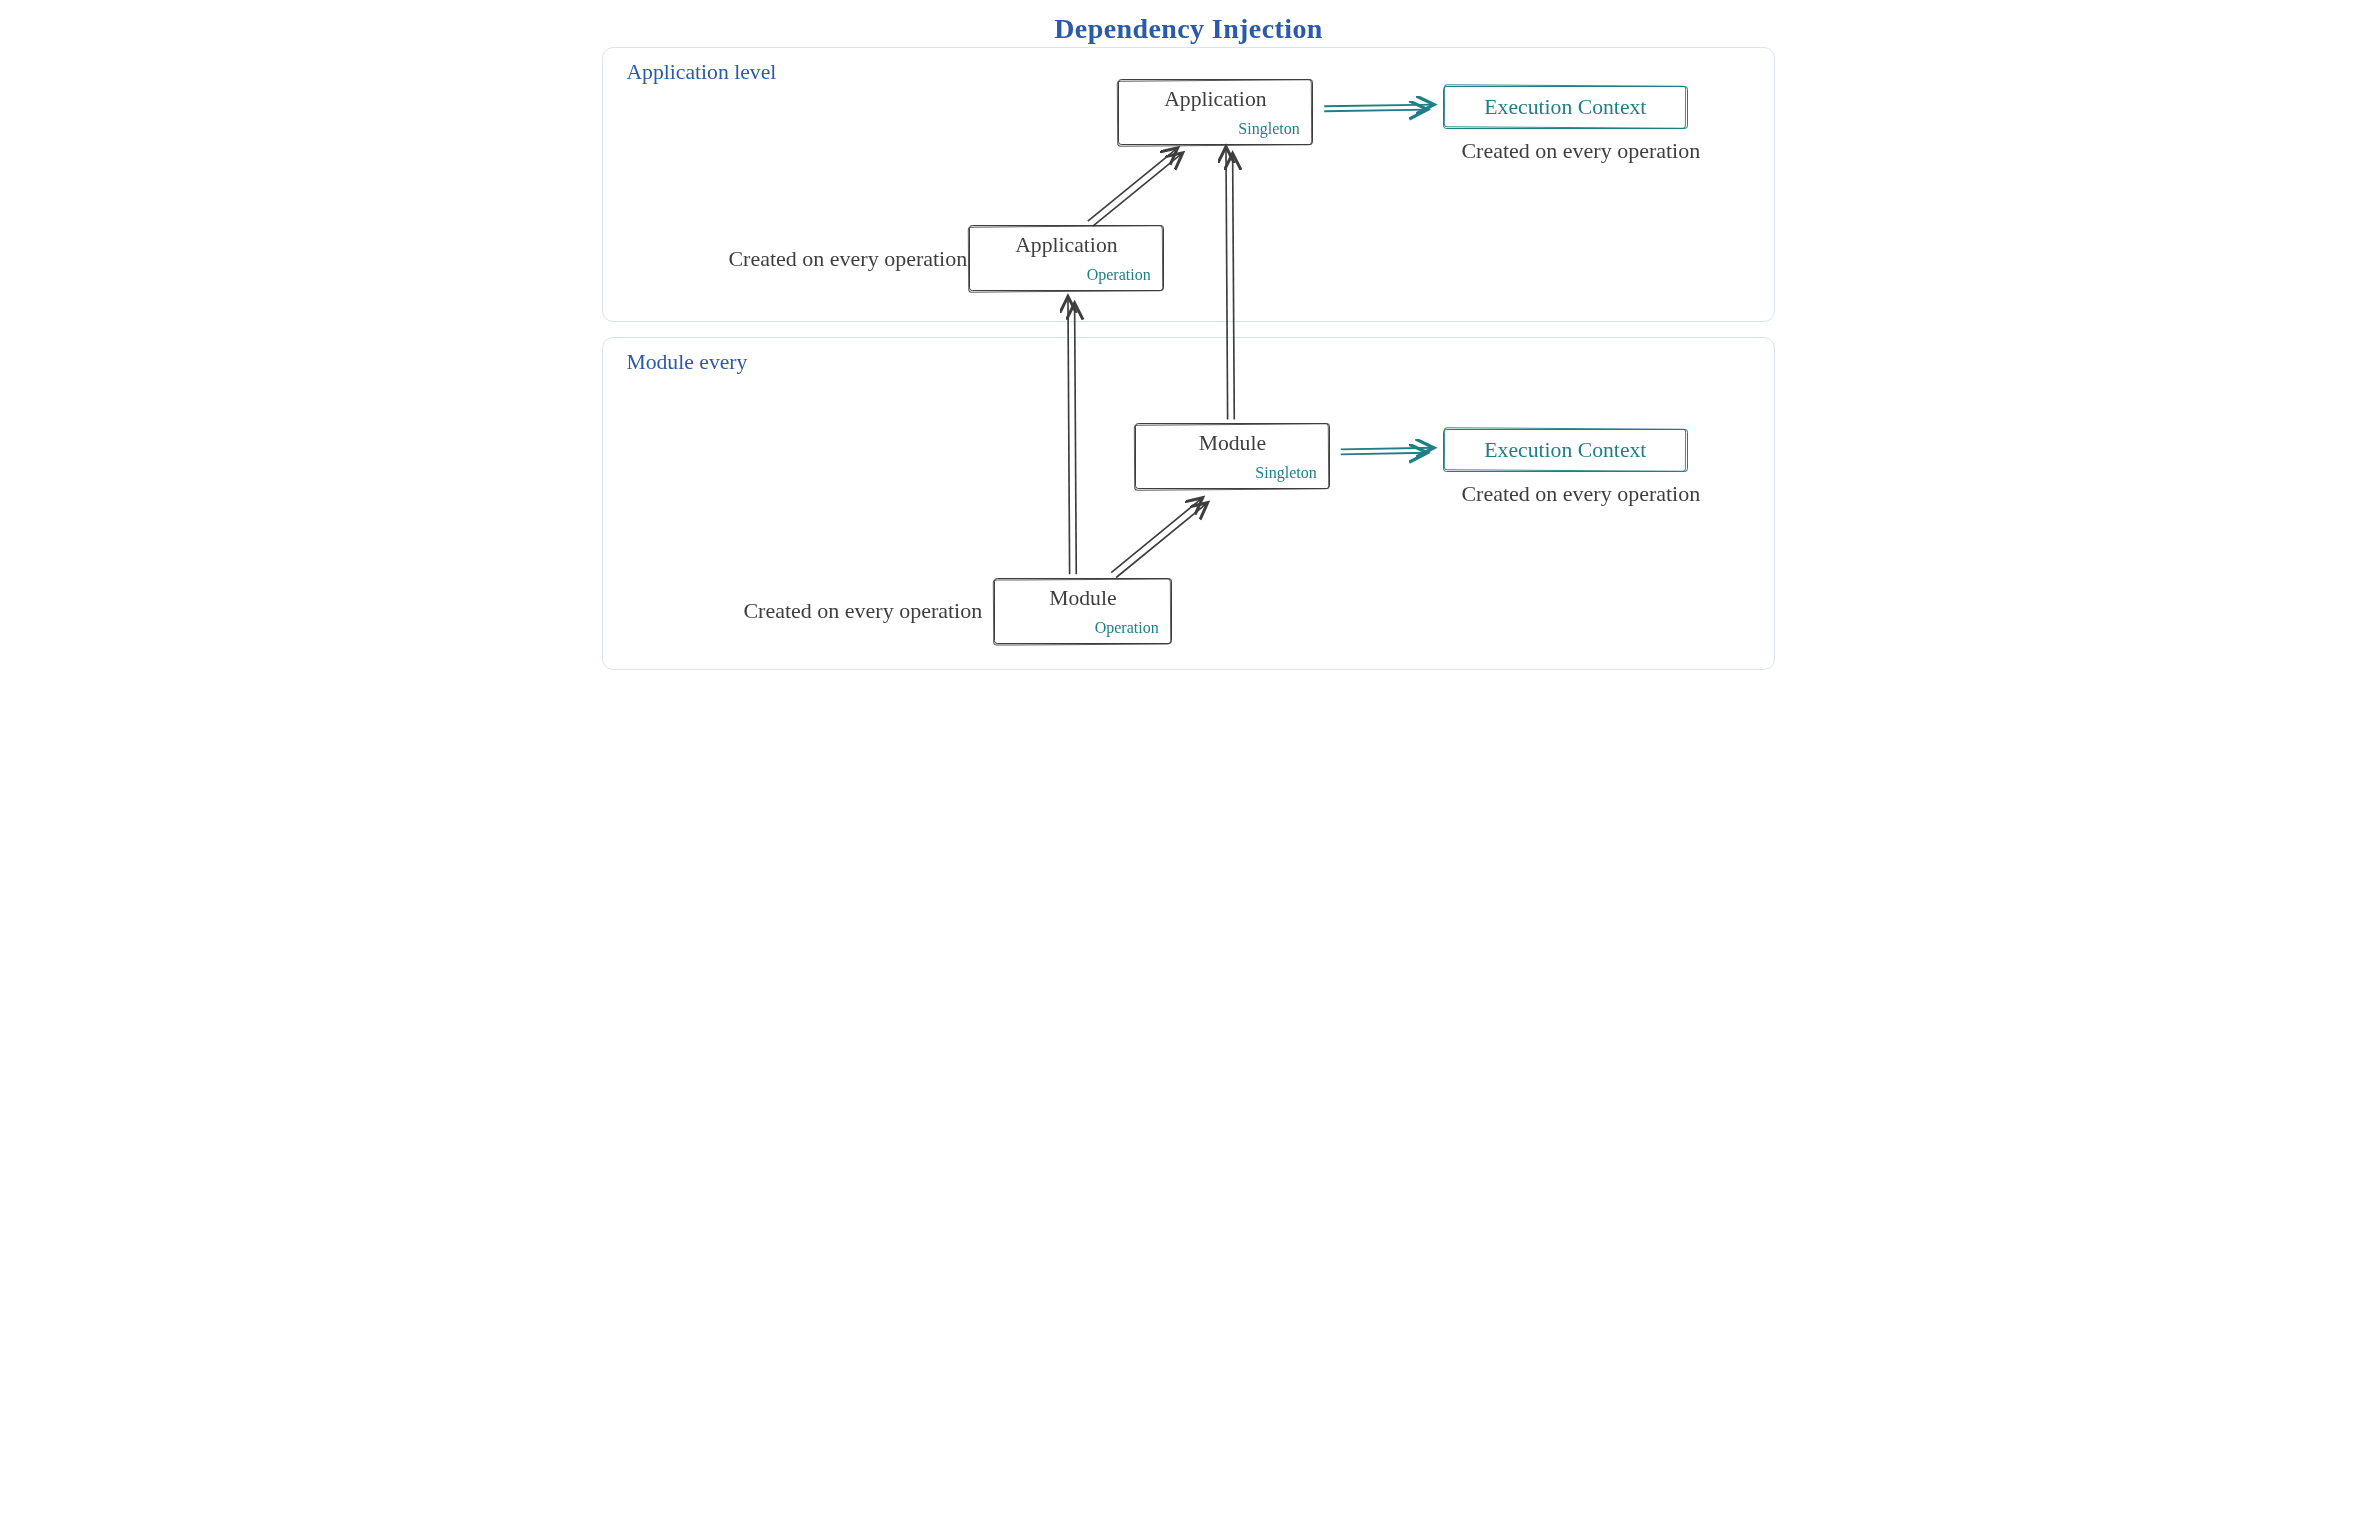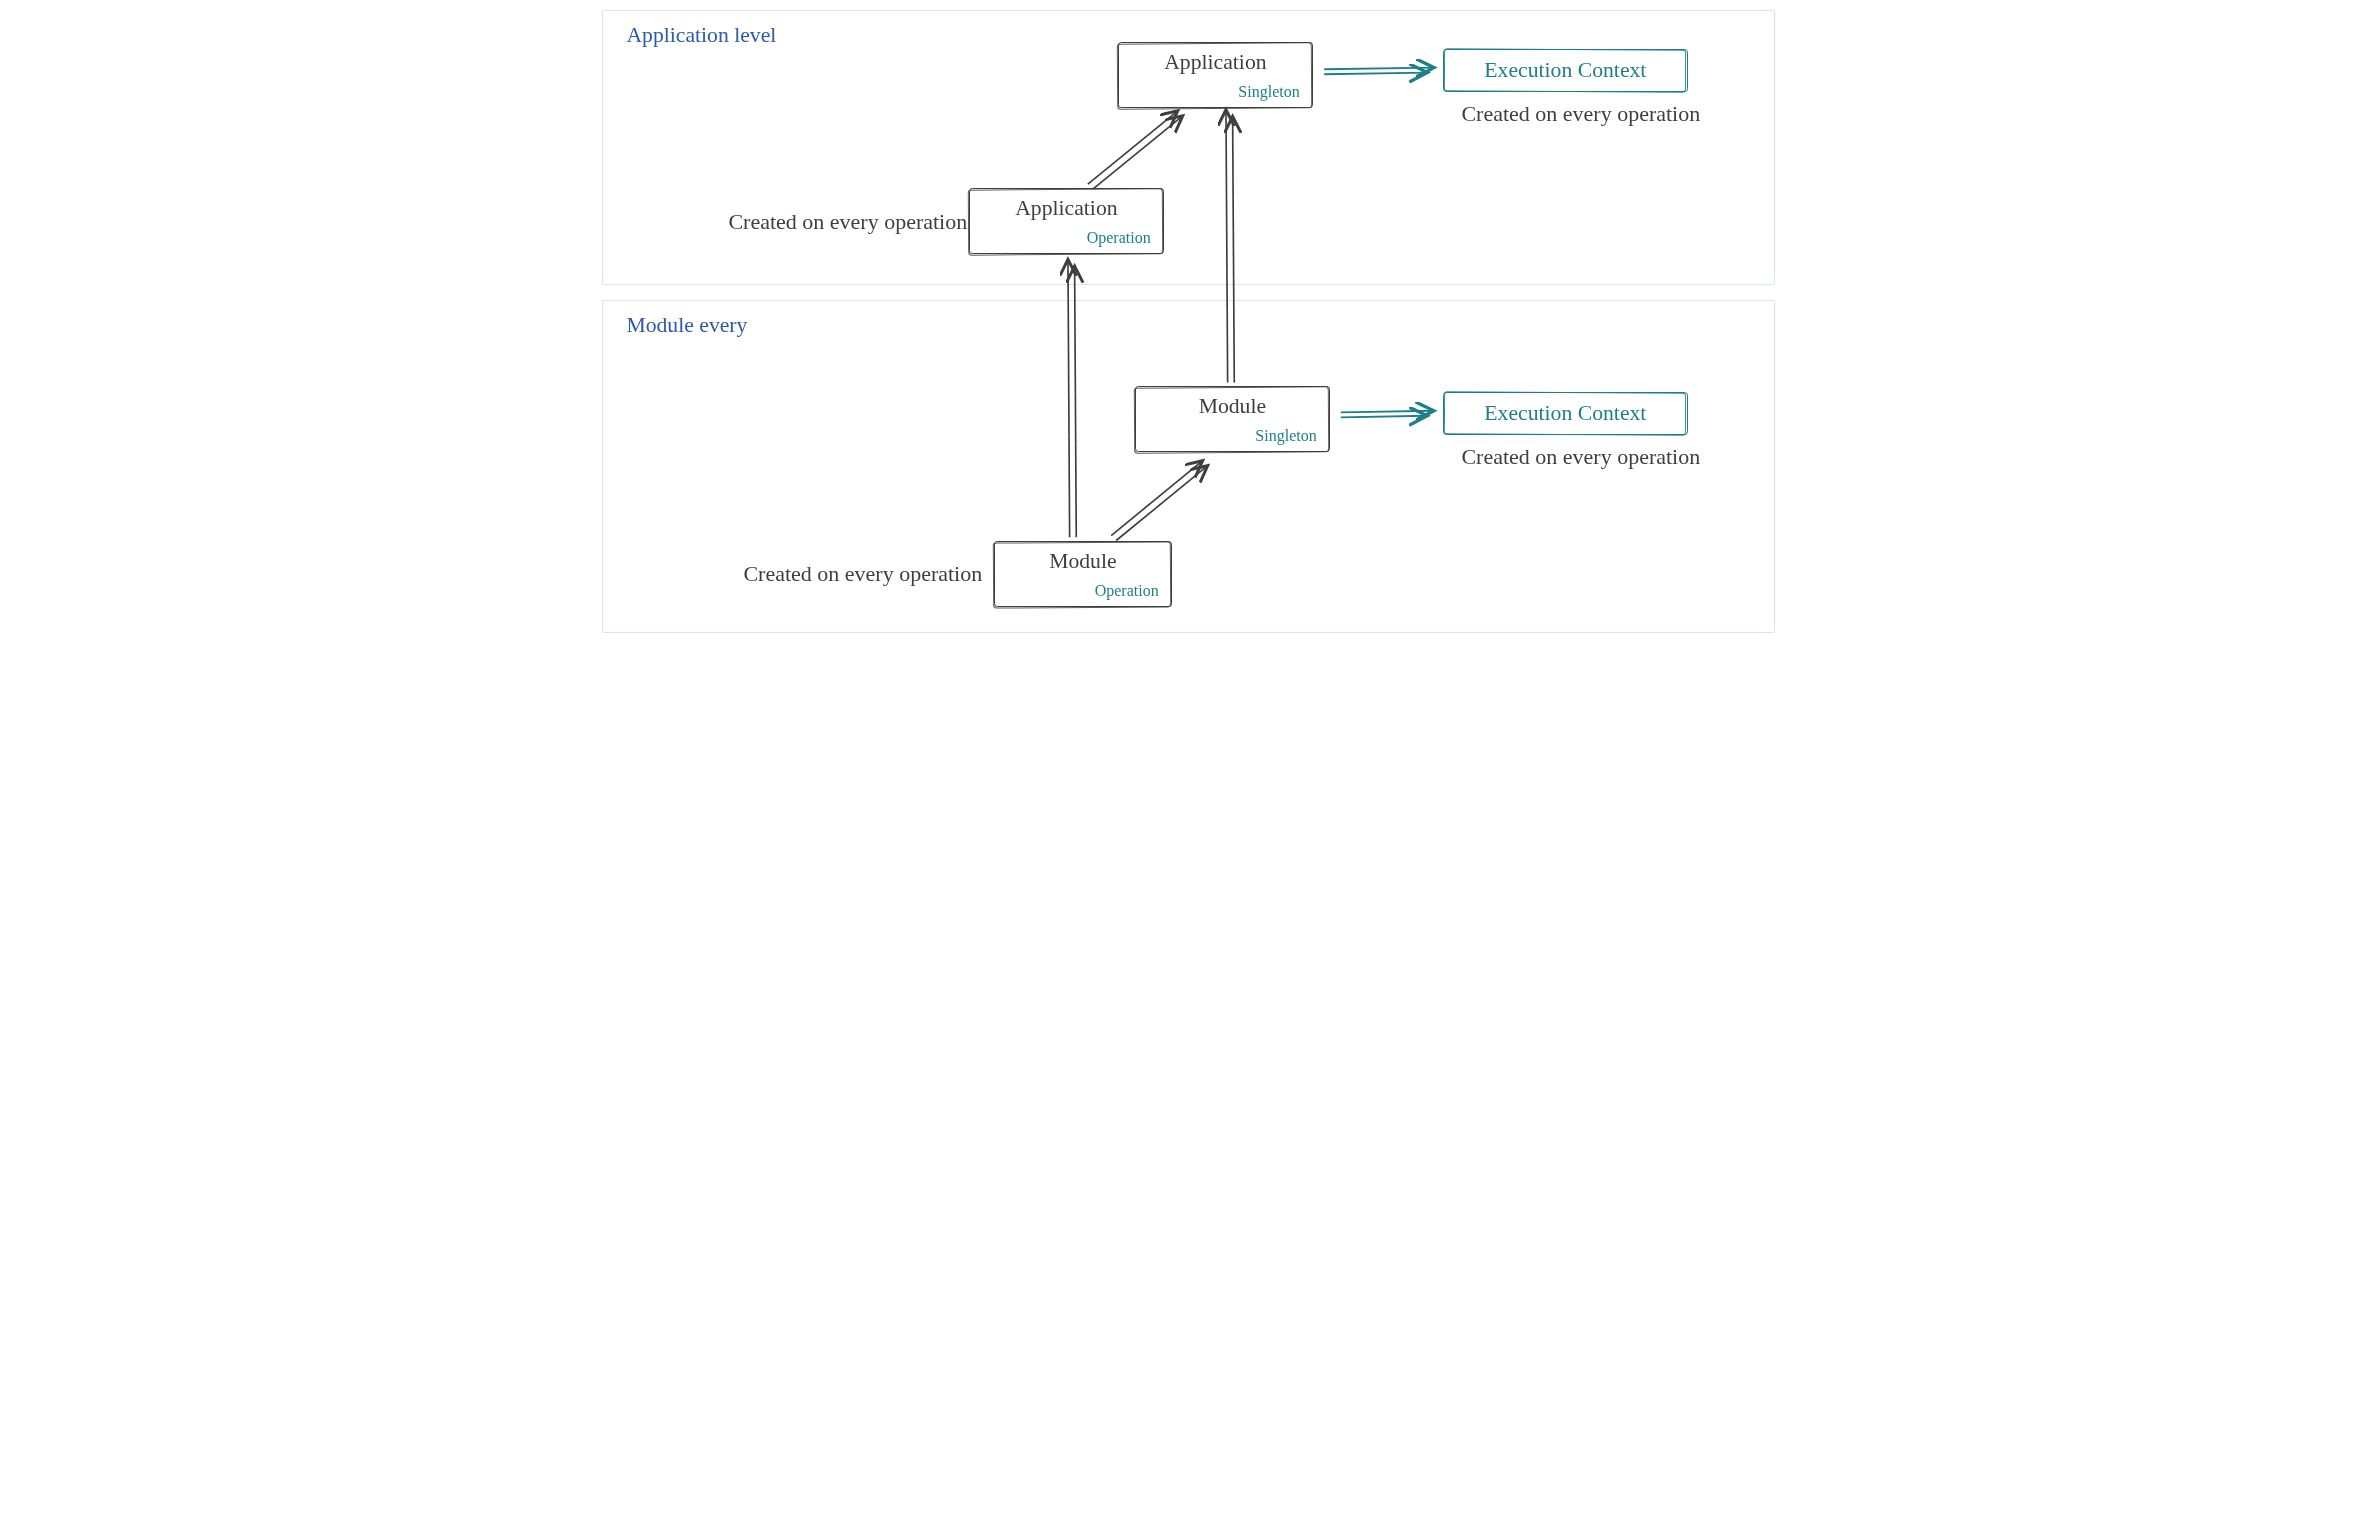--- a/index.html
+++ b/index.html
@@ -30,21 +30,21 @@
   }
   .subtitle{
     text-align:center;
     font-size:16.7px;
     color:var(--ink);
     margin-bottom:15px;
   }
   .panel{
     position:relative;
     border:1.2px solid var(--panel);
-    border-radius:1px;
+    border-radius:11px;
     margin:0 1.7px 15px;
     box-sizing:border-box;
   }
   .panel.app{height:275px;}
   .panel.mod{height:333px;}
   .panel-label{
     position:absolute;
     top:11.7px;left:23px;
     font-size:21.7px;
     color:var(--blue);
@@ -104,20 +104,21 @@
     width:100%;height:100%;
     overflow:visible;
     pointer-events:none;
   }
 </style>
 </head>
 <body>
 
 <div class="page">
 
+  <div class="title">Dependency Injection</div>
 
   <div class="panel app">
     <div class="panel-label">Application level</div>
 
     <div class="box dark" style="left:516px;top:33px;width:192px;">
       <div class="bname">Application</div>
       <div class="btag">Singleton</div>
     </div>
 
     <div class="box teal" style="left:841px;top:40px;width:242px;padding:8.3px 11.7px;">

